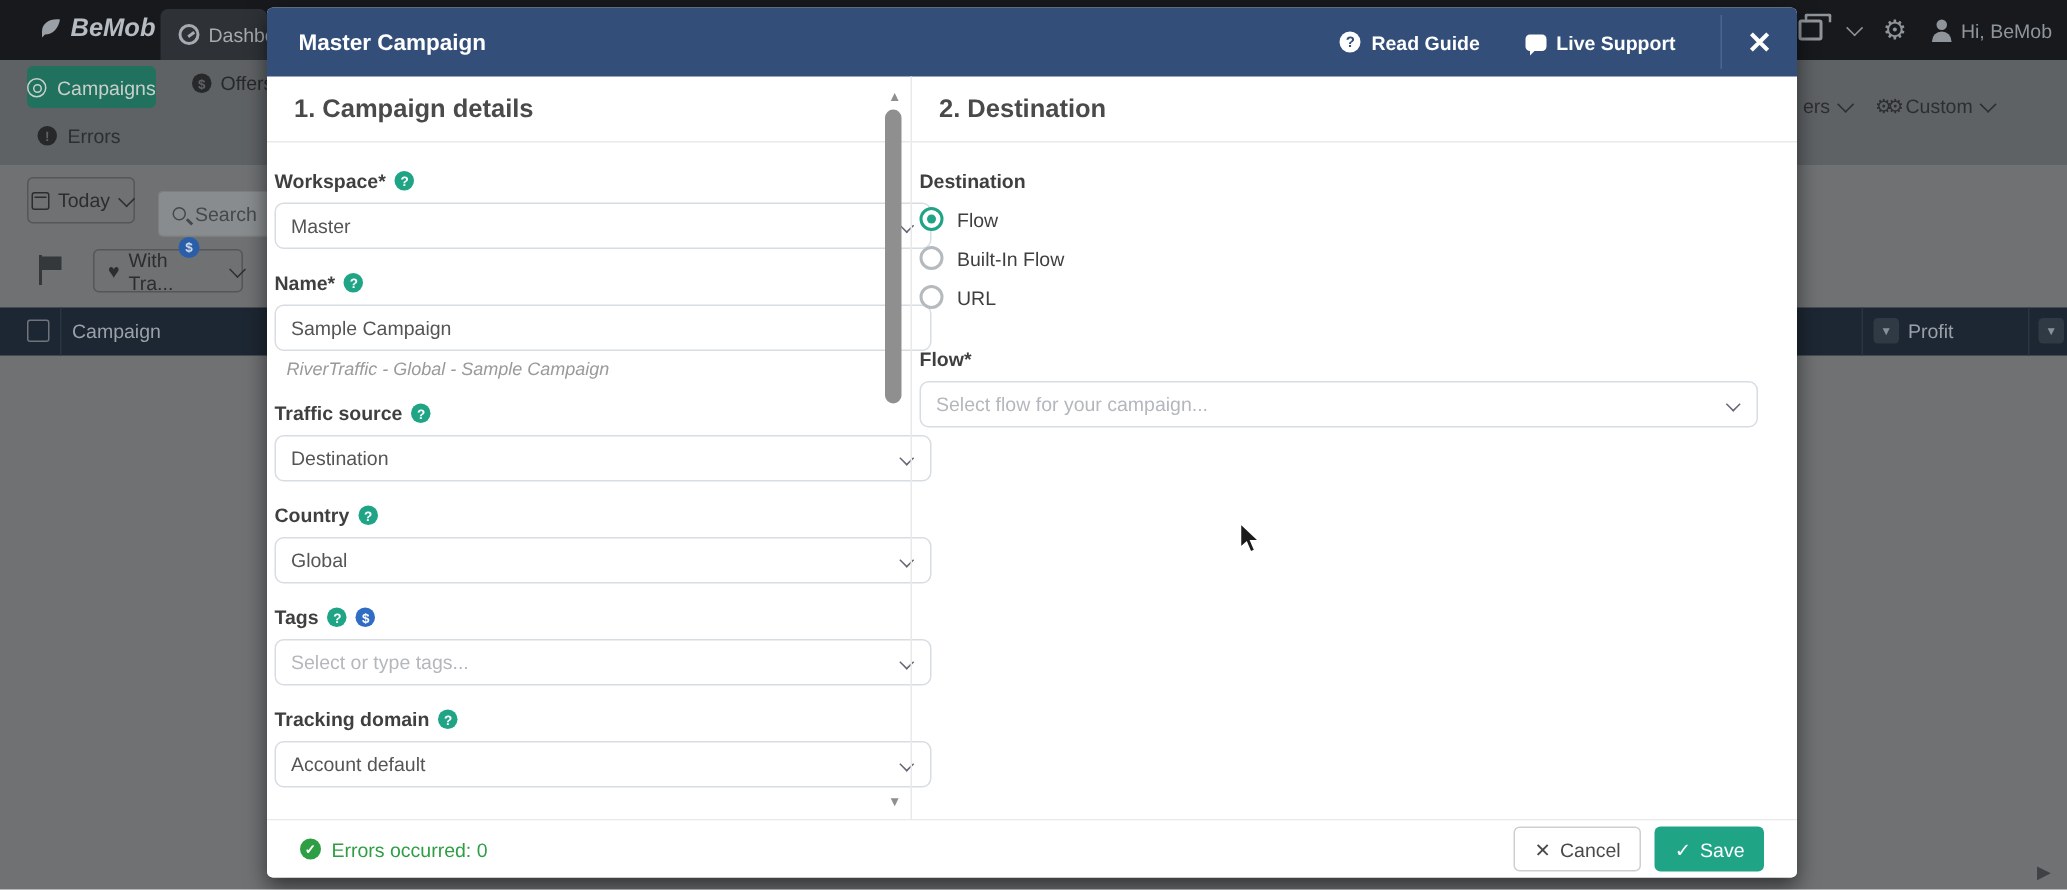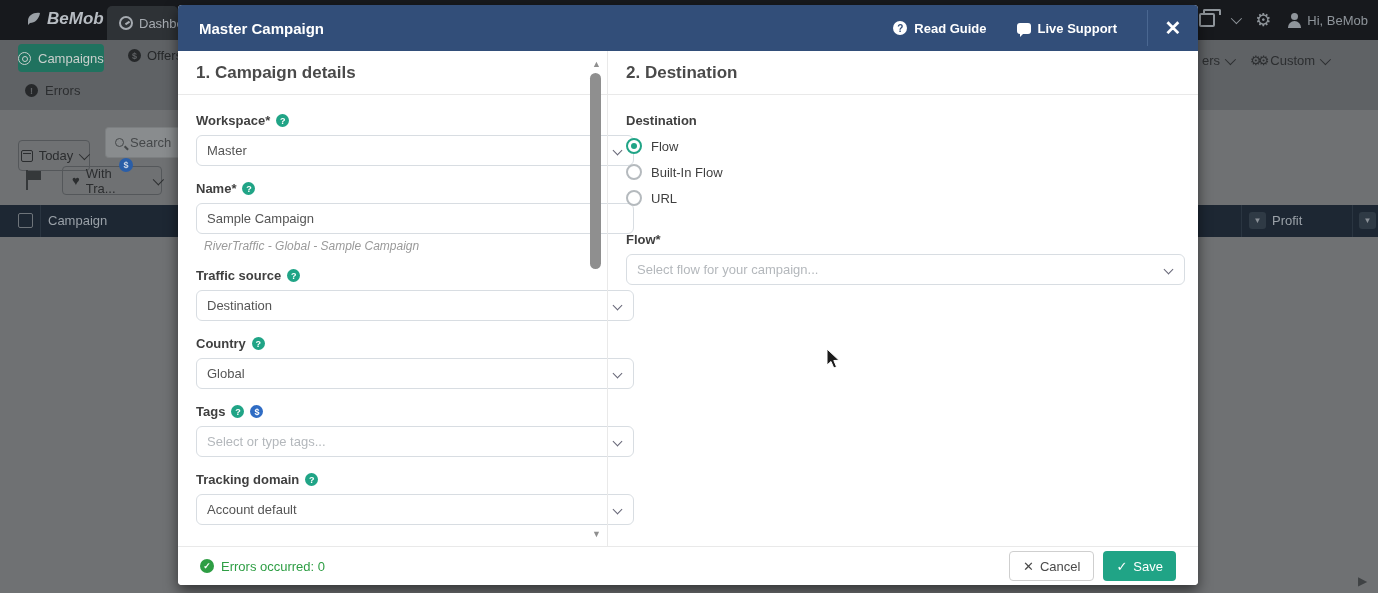--- a/index.html
+++ b/index.html
@@ -28,25 +28,25 @@
 
   .subnav { position:absolute; left:0; top:40px; width:1378px; height:70px; background:#5f6265; }
   .pill { position:absolute; left:18px; top:4px; height:28px; padding:0 0; background:#20725f; border-radius:4px;
           display:flex; align-items:center; gap:7px; color:#c9cfcc; font-size:13px; }
   .ring-icon { width:13px; height:13px; border:1.5px solid #c9cfcc; border-radius:50%; position:relative; }
   .ring-icon::after { content:""; position:absolute; left:3px; top:3px; width:4px; height:4px; border:1.5px solid #c9cfcc; border-radius:50%; }
   .offers { position:absolute; left:128px; top:8px; display:flex; align-items:center; gap:6px; color:#26282a; font-size:13px; }
   .dark-circle { width:13px; height:13px; border-radius:50%; background:#26282a; color:#5f6265; font-size:9px; font-weight:bold;
                  display:flex; align-items:center; justify-content:center; }
   .errors-item { position:absolute; left:25px; top:43px; display:flex; align-items:center; gap:7px; color:#2c2e30; font-size:13px; }
-  .right-dd { position:absolute; top:13px; display:flex; align-items:center; gap:5px; color:#2c2e30; font-size:13px; }
+  .right-dd { position:absolute; top:23px; display:flex; align-items:center; gap:5px; color:#2c2e30; font-size:13px; }
   .chev { width:8px; height:8px; border-right:1.6px solid #2c2e30; border-bottom:1.6px solid #2c2e30; transform:rotate(45deg) translateY(-2px); }
   .gears-sm { font-size:13px; color:#2c2e30; letter-spacing:-4px; }
 
-  .today-btn { position:absolute; left:18px; top:140px; width:72px; height:31px; border:1px solid #54575a; border-radius:4px;
+  .today-btn { position:absolute; left:18px; top:118px; width:72px; height:31px; border:1px solid #54575a; border-radius:4px;
                display:flex; align-items:center; justify-content:center; gap:6px; color:#2b2d2f; font-size:13px; }
   .cal { width:12px; height:12px; border:1.5px solid #2b2d2f; border-radius:2px; position:relative; }
   .cal::before { content:""; position:absolute; left:1px; top:2px; right:1px; height:1.5px; background:#2b2d2f; }
   .search-box { position:absolute; left:105px; top:127px; width:73px; height:31px; background:#898c8e; border:1px solid #7c7f81;
                 border-radius:4px 0 0 4px; border-right:none; display:flex; align-items:center; gap:6px; padding-left:9px;
                 color:#45484a; font-size:13px; overflow:hidden; white-space:nowrap; }
   .mag { width:9px; height:9px; border:1.6px solid #45484a; border-radius:50%; position:relative; flex:0 0 auto; }
   .mag::after { content:""; position:absolute; left:8px; top:8px; width:5px; height:1.6px; background:#45484a; transform:rotate(45deg); }
   .flag { position:absolute; left:26px; top:170px; width:18px; height:20px; }
   .flag::before { content:""; position:absolute; left:0; top:0; width:2px; height:20px; background:#35383a; }
@@ -81,21 +81,21 @@
   .bubble { width:14px; height:11px; background:#fff; border-radius:3px; position:relative; }
   .bubble::after { content:""; position:absolute; left:3px; bottom:-3px; border:3px solid transparent; border-top-color:#fff; border-left-color:#fff; }
   .m-hdiv { width:1px; height:36px; background:#4a6791; margin-right:0; }
   .m-close { width:50px; height:100%; display:flex; align-items:center; justify-content:center; color:#fff;
              font-size:20px; font-weight:bold; cursor:pointer; }
 
   .col-left  { position:absolute; left:0;   top:46px; width:429px; height:495px; }
   .col-right { position:absolute; left:429px; top:46px; width:591px; height:495px; border-left:1px solid #e9e9e9; }
   .col-head { height:44px; border-bottom:1px solid #e9e9e9; display:flex; align-items:center; padding-left:18px;
               font-size:17px; font-weight:bold; color:#4a4a4a; }
-  .col-body { padding:18px 0 0 18px; }
+  .col-body { padding:18px 0 0 5px; }
   .col-left .col-body { width:394px; }
   .col-right .col-body { width:577px; }
 
   .f-label { display:flex; align-items:center; gap:6px; font-size:13px; font-weight:bold; color:#3f3f3f; margin-bottom:7px; }
   .q-icon { width:13px; height:13px; border-radius:50%; background:#20a486; color:#fff; font-size:9px; font-weight:bold;
             display:flex; align-items:center; justify-content:center; }
   .b-icon { width:13px; height:13px; border-radius:50%; background:#2f6cc4; color:#fff; font-size:9px; font-weight:bold;
             display:flex; align-items:center; justify-content:center; }
   .sel, .txt { width:438px; height:31px; border:1px solid #d8dde2; border-radius:6px; background:#fff;
                display:flex; align-items:center; padding:0 10px; font-size:13px; color:#555; position:relative; }

